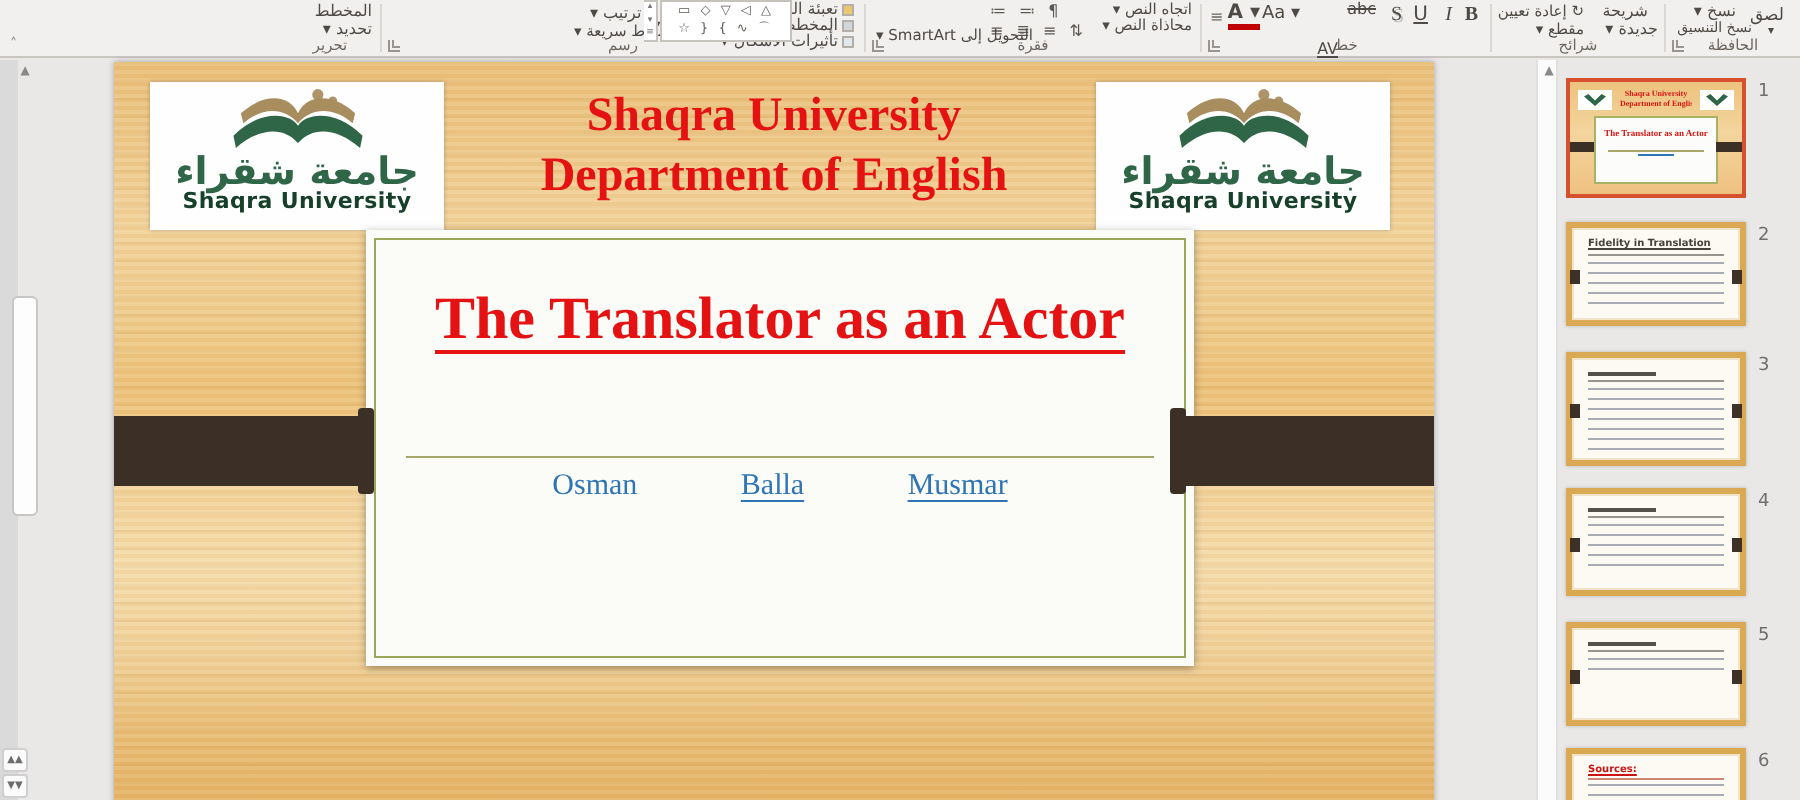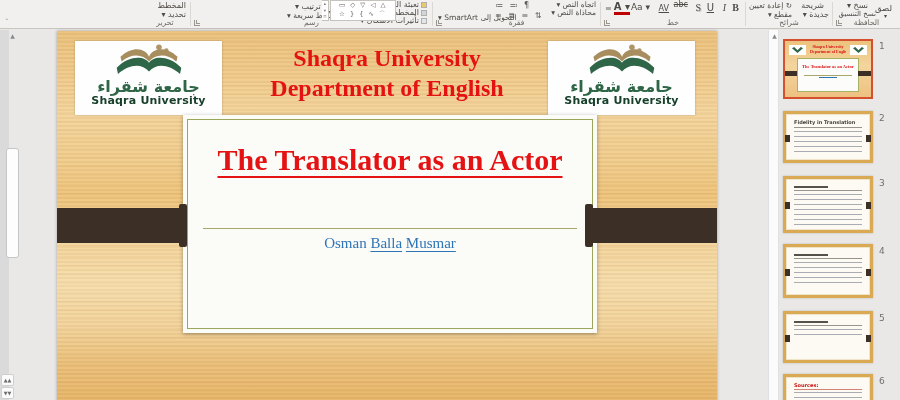--- a/index.html
+++ b/index.html
@@ -34,21 +34,21 @@
   .sw-fill { background:#e8c96d; } .sw-line { background:#cfd6dd; } .sw-fx { background:#dfe7ef; }
 
   .p-icons { position:absolute; font-size:8px; color:#5d5954; letter-spacing:2px; }
 
   .f-glyph { position:absolute; top:2px; font-size:10px; color:#4e4a46; }
   .fg-b { right:6px;  font-weight:bold; font-family:"Liberation Serif",serif; }
   .fg-i { right:19px; font-style:italic; font-family:"Liberation Serif",serif; }
   .fg-u { right:31px; text-decoration:underline; }
   .fg-s { right:44px; font-family:"Liberation Serif",serif; text-shadow:1px 1px 0 #bbb; }
   .fg-abc { right:57px; font-size:8px; text-decoration:line-through; top:0; }
-  .fg-av { right:76px; font-size:8px; top:4px; text-decoration:underline; }
+  .fg-av { right:76px; font-size:8px; top:20px; text-decoration:underline; }
   .fg-aa { right:95px; font-size:9px; }
   .fg-acolor { right:115px; font-weight:bold; border-bottom:3px solid #c00000; line-height:10px; }
   .fg-sm { left:4px; font-size:8px; top:4px; color:#6e6a64; }
 
   
   .workspace { position:absolute; top:30px; left:0; width:900px; height:370px; }
   .edge-strip { position:absolute; left:0; top:0; width:9px; height:370px; background:#dadada; }
   .vscroll { position:absolute; left:5px; top:0; width:15px; height:370px; }
   .vscroll .arrow { position:absolute; left:0; width:15px; text-align:center; font-size:6px; color:#8a8a8a; }
   .vscroll .thumbbar { position:absolute; left:1px; top:118px; width:13px; height:110px; background:#fdfdfd; border:1px solid #c6c6c6; border-radius:3px; }
@@ -62,34 +62,34 @@
            background:
              repeating-linear-gradient(180deg, rgba(255,255,255,.07) 0 2px, rgba(150,95,25,.05) 2px 4px),
              repeating-linear-gradient(180deg, rgba(165,105,35,.06) 0 1px, transparent 1px 9px),
              linear-gradient(180deg,#eac07a 0%,#eec787 10%,#f3d39a 22%,#efcc8c 34%,#edc279 44%,#f2d298 56%,#f5dcaa 68%,#f1d29a 79%,#e9bd75 90%,#e5b365 100%);
   }
   .slide-header { position:absolute; top:0; left:0; right:0; height:92px; }
   .logo-box { position:absolute; top:10px; width:147px; height:74px; background:#fefefe; box-shadow:0 0 2px rgba(0,0,0,.25);
               text-align:center; padding-top:2px; }
   .logo-left { left:18px; } .logo-right { left:491px; }
   .logo-book { display:block; margin:0 auto; width:108px; height:36px; }
-  .logo-ar { font-size:16px; font-weight:bold; color:#2e6647; line-height:15px; direction:rtl; }
+  .logo-ar { font-size:19px; font-weight:bold; color:#2e6647; line-height:15px; direction:rtl; }
   .logo-en { font-size:11px; font-weight:bold; color:#17402b; line-height:13px; letter-spacing:.2px; }
   .header-title { position:absolute; left:165px; width:330px; top:12px; text-align:center;
                   font-family:"Liberation Serif",serif; font-weight:bold; font-size:24px; line-height:30px; color:#e41212; }
 
   .title-card { position:absolute; left:126px; top:84px; width:414px; height:218px; background:#fbfbf8;
                 box-shadow:0 1px 4px rgba(0,0,0,.35); }
   .title-card:before { content:""; position:absolute; inset:4px; border:1px solid #9aa75b; pointer-events:none; }
   .card-title { margin-top:28px; text-align:center; font-family:"Liberation Serif",serif; font-weight:bold; font-size:30px; color:#e41212;
                 text-decoration:underline; text-decoration-thickness:2px; text-underline-offset:6px; }
   .card-divider { position:absolute; top:113px; left:20px; right:20px; height:1px; background:#a8a668; }
   .card-author { position:absolute; top:120px; left:0; right:0; text-align:center;
                  font-family:"Liberation Serif",serif; font-size:15px; color:#2e75b6; }
-  .card-author .u { text-decoration:underline; text-underline-offset:3px; }
+  .card-author .u { text-decoration:underline; text-underline-offset:3px;margin-left:48px; }
 
   .bar { position:absolute; top:177px; height:35px; background:#3b2f26; }
   .bar-left { left:0; width:126px; } .bar-right { left:532px; width:128px; }
   .bar-left:after, .bar-right:after { content:""; position:absolute; top:-4px; width:8px; height:43px; background:#3b2f26; border-radius:2px; }
   .bar-left:after { right:-4px; } .bar-right:after { left:-4px; }
 
   
   .thumb-scroll { position:absolute; left:768px; top:0; width:11px; height:370px; background:#fbfbfb; border-left:1px solid #e0e0e0; border-right:1px solid #e0e0e0; }
   .thumb-scroll .arrow { position:absolute; top:2px; left:0; width:11px; text-align:center; font-size:6px; color:#8a8a8a; }
   .thumb-panel { position:absolute; left:781px; top:0; width:119px; height:370px; overflow:hidden; }

